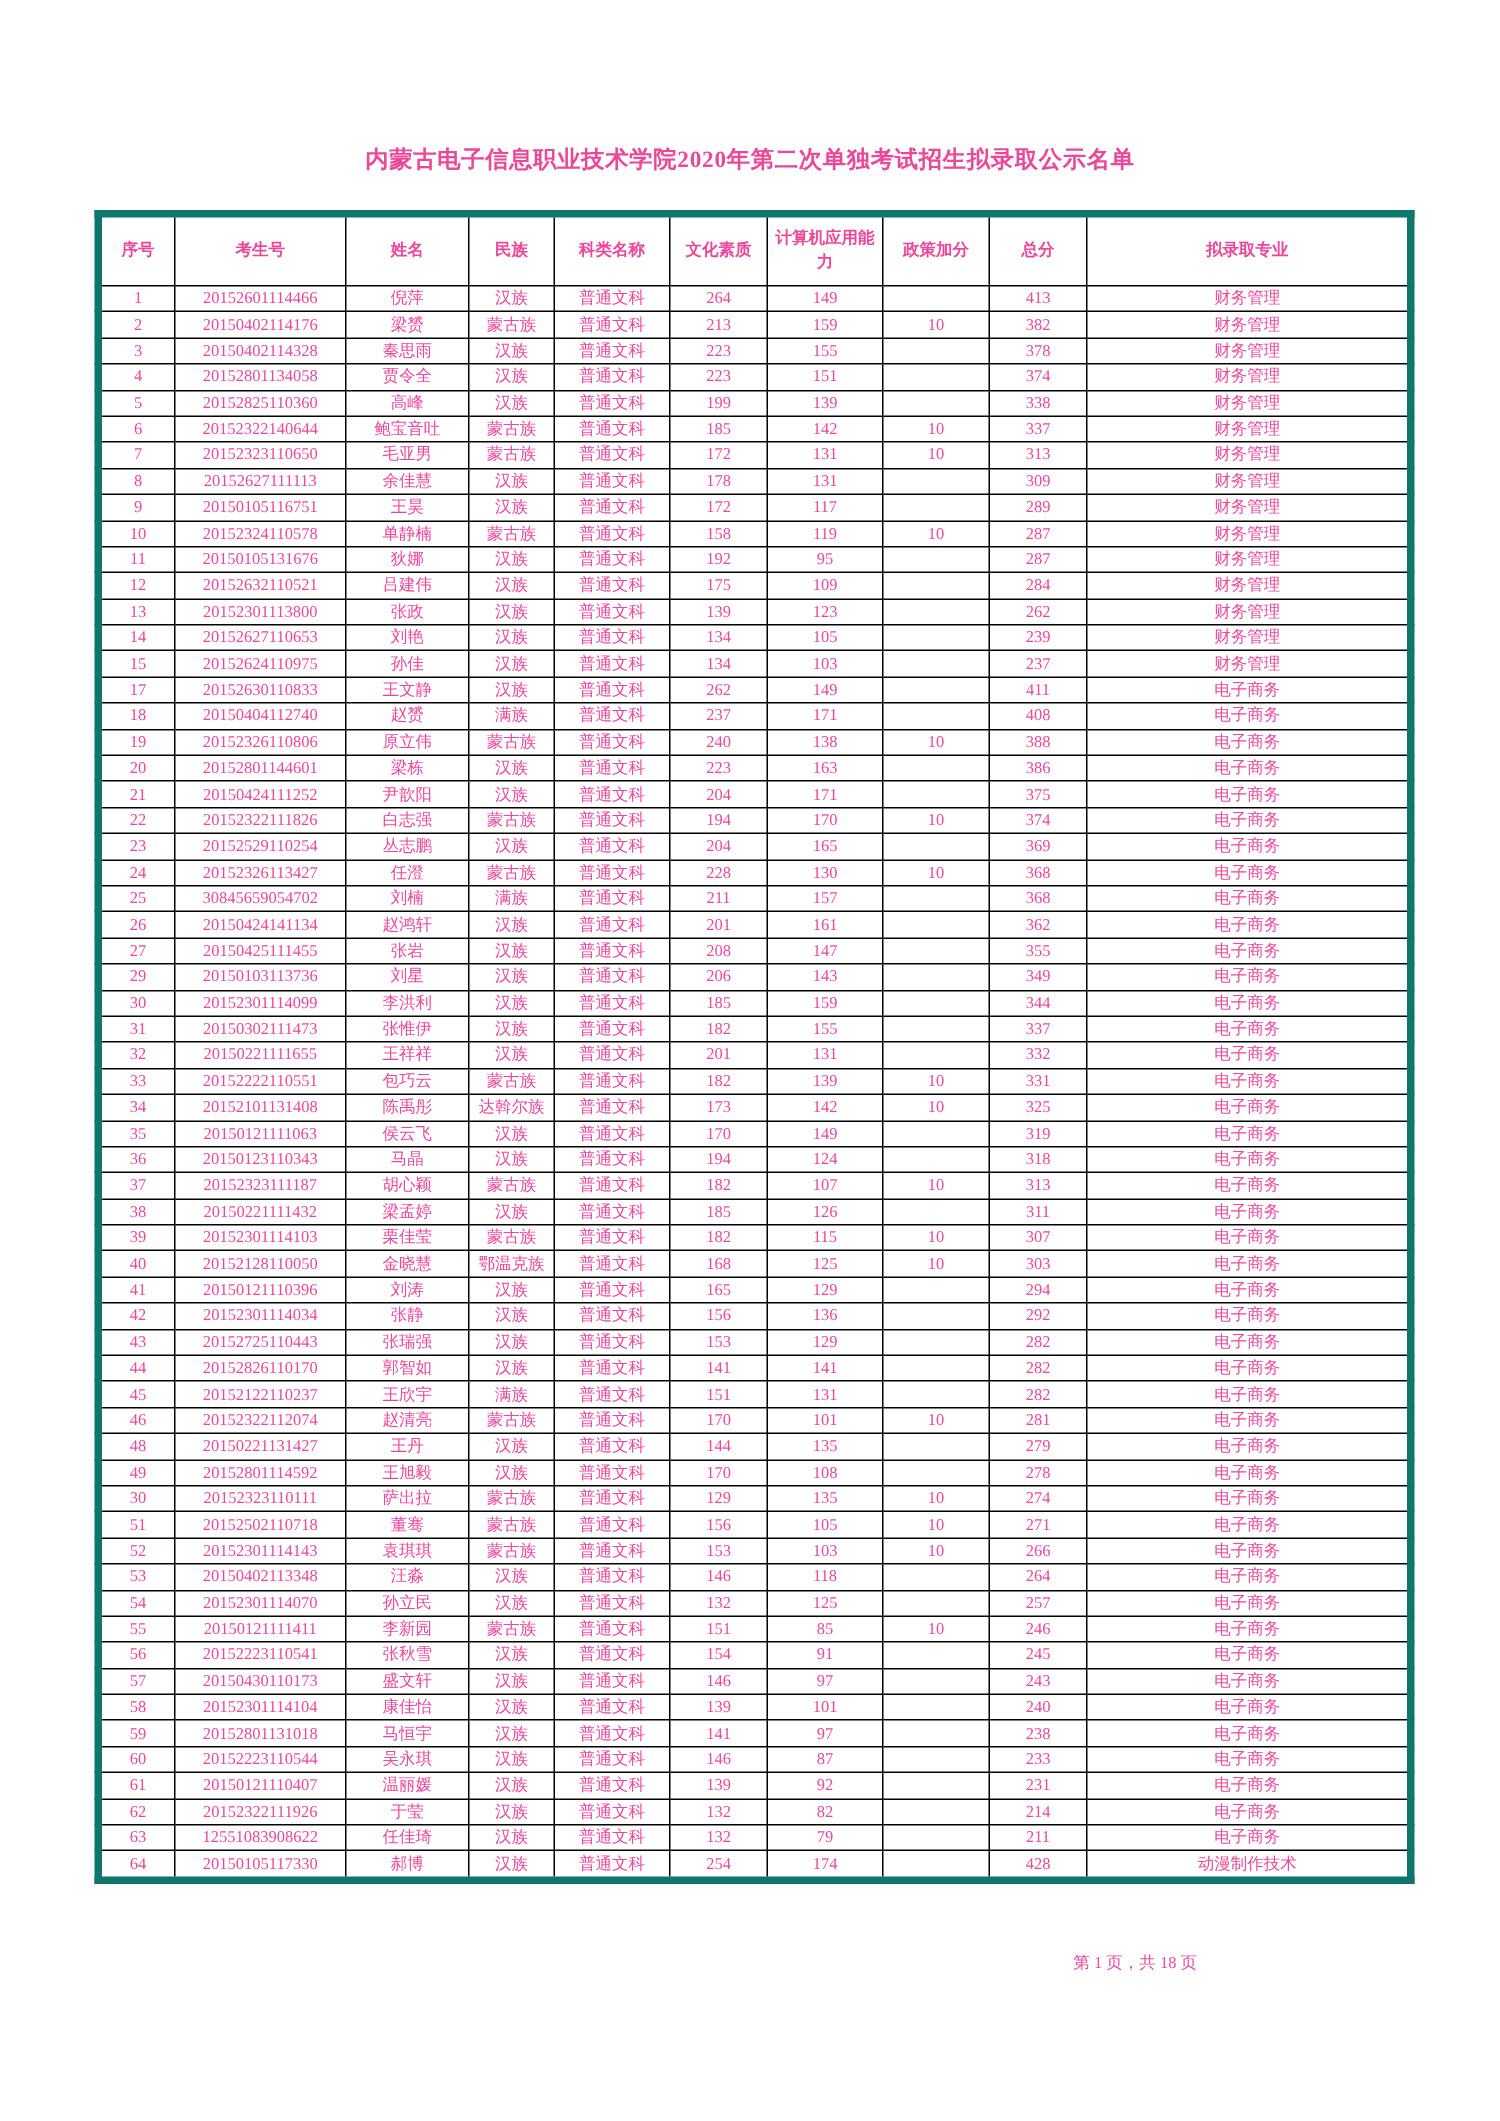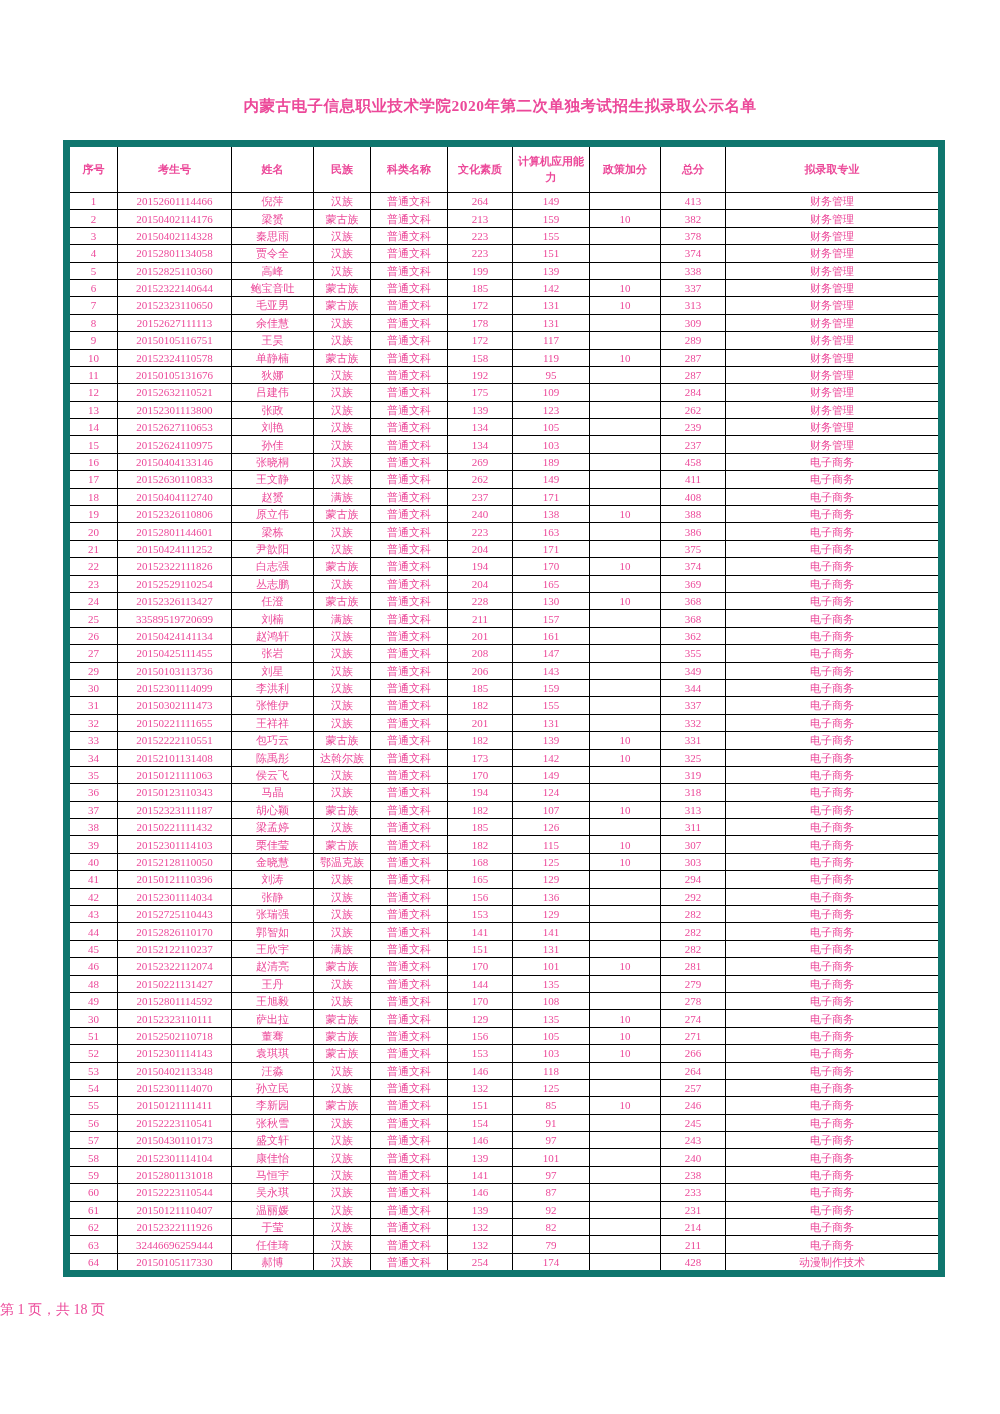--- a/index.html
+++ b/index.html
@@ -23,21 +23,21 @@
     font-weight: bold;
     letter-spacing: 0.5px;
   }
   table.doc-table {
     position: absolute;
     left: 63px;
     top: 140px;
     width: 875px;
     border-collapse: collapse;
     table-layout: fixed;
-    border: 7px solid #0f766e;
+    border: 5px solid #0f766e;
   }
   table.doc-table th,
   table.doc-table td {
     border: 1px solid #000;
     text-align: center;
     vertical-align: middle;
     overflow: hidden;
   }
   table.doc-table th {
     height: 45px;
@@ -51,22 +51,22 @@
     font-size: 11px;
     padding: 0 1px;
     line-height: 1.1;
     white-space: nowrap;
   }
   .doc-footer {
     position: absolute;
     top: 1301px;
     left: 0;
     width: 798px;
-    text-align: left;
-    font-size: 14px;
+    text-align: right;
+    font-size: 11px;
   }
 </style>
 </head>
 <body>
 
 <div class="page">
 
   <div class="doc-title">内蒙古电子信息职业技术学院2020年第二次单独考试招生拟录取公示名单</div>
 
   <table class="doc-table">
@@ -271,32 +271,20 @@
           <td>孙佳</td>
           <td>汉族</td>
           <td>普通文科</td>
           <td>134</td>
           <td>103</td>
           <td></td>
           <td>237</td>
           <td>财务管理</td>
         </tr>
         <tr>
-          <td>16</td>
-          <td>20150404133146</td>
-          <td>张晓桐</td>
-          <td>汉族</td>
-          <td>普通文科</td>
-          <td>269</td>
-          <td>189</td>
-          <td></td>
-          <td>458</td>
-          <td>电子商务</td>
-        </tr>
-        <tr>
           <td>17</td>
           <td>20152630110833</td>
           <td>王文静</td>
           <td>汉族</td>
           <td>普通文科</td>
           <td>262</td>
           <td>149</td>
           <td></td>
           <td>411</td>
           <td>电子商务</td>
@@ -380,21 +368,21 @@
           <td>蒙古族</td>
           <td>普通文科</td>
           <td>228</td>
           <td>130</td>
           <td>10</td>
           <td>368</td>
           <td>电子商务</td>
         </tr>
         <tr>
           <td>25</td>
-          <td>33589519720699</td>
+          <td>30845659054702</td>
           <td>刘楠</td>
           <td>满族</td>
           <td>普通文科</td>
           <td>211</td>
           <td>157</td>
           <td></td>
           <td>368</td>
           <td>电子商务</td>
         </tr>
         <tr>
@@ -812,21 +800,21 @@
           <td>汉族</td>
           <td>普通文科</td>
           <td>132</td>
           <td>82</td>
           <td></td>
           <td>214</td>
           <td>电子商务</td>
         </tr>
         <tr>
           <td>63</td>
-          <td>32446696259444</td>
+          <td>12551083908622</td>
           <td>任佳琦</td>
           <td>汉族</td>
           <td>普通文科</td>
           <td>132</td>
           <td>79</td>
           <td></td>
           <td>211</td>
           <td>电子商务</td>
         </tr>
         <tr>

